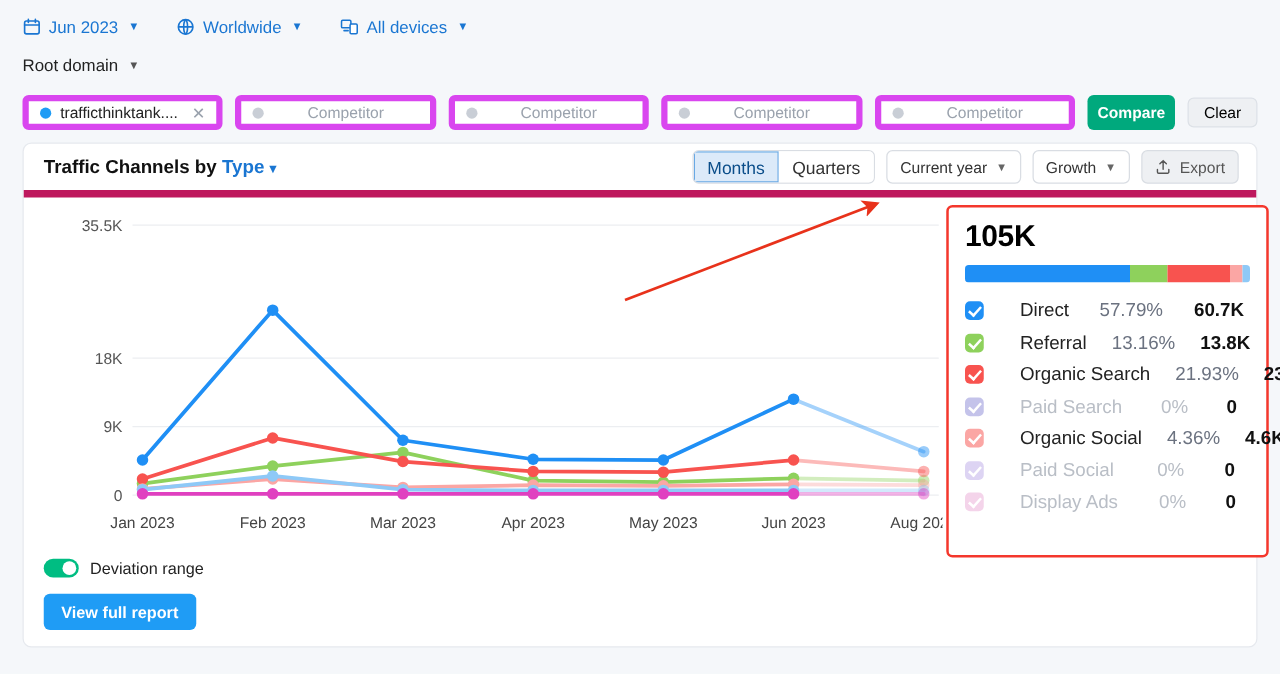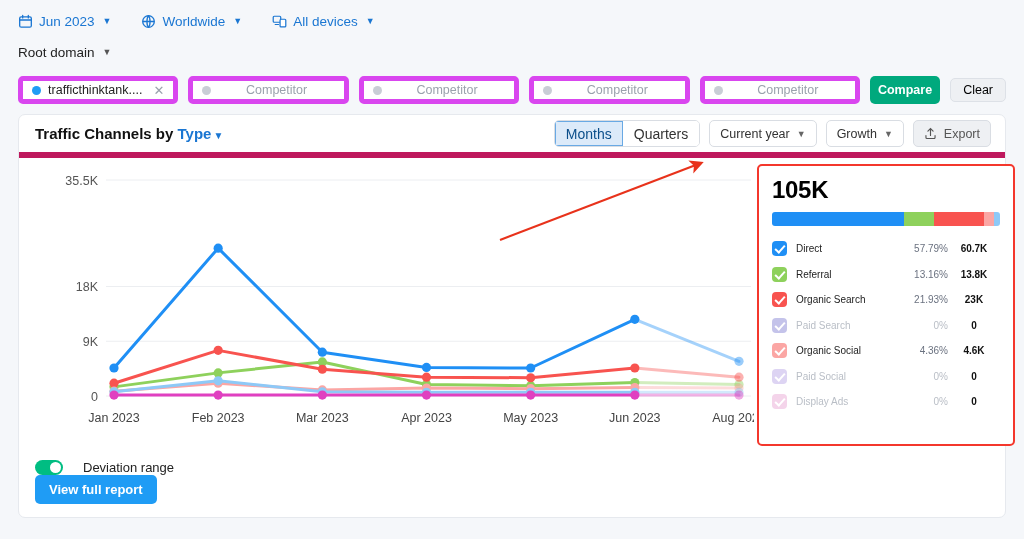--- a/index.html
+++ b/index.html
@@ -88,38 +88,38 @@
 
   
   .legend {
     position: absolute; left: 738px; top: 6px; width: 258px; height: 282px;
     border: 2px solid #f4372c; border-radius: 5px; background: #fff;
     padding: 10px 13px 0 13px;
   }
   .legend-total { font-size: 24px; font-weight: 700; color: #000000; letter-spacing: -.3px; }
   .stack { display: flex; height: 14px; border-radius: 3px; overflow: hidden; margin: 8px 0 10px 0; }
   .stack span { display: block; height: 100%; }
-  .lrow { display: flex; align-items: center; height: 25.5px; font-size: 10px; }
+  .lrow { display: flex; align-items: center; height: 25.5px; font-size: 15px; gap: 20px; }
   .cb { width: 15px; height: 15px; border-radius: 4px; flex: 0 0 auto;
         position: relative; margin-right: 9px; }
   .cb::after {
     content: ""; position: absolute; left: 4.5px; top: 2px;
     width: 4px; height: 8px; border: solid #fff; border-width: 0 2px 2px 0;
     transform: rotate(42deg);
   }
   .lname { flex: 1 1 auto; color: #222; white-space: nowrap; }
   .lrow.off .lname { color: #b9bec6; }
   .lpct { width: 58px; text-align: right; color: #6b7280; }
   .lrow.off .lpct { color: #b9bec6; }
   .lval { width: 52px; text-align: center; font-weight: 700; color: #111; }
   .lrow.off .lval { color: #111; }
 
   
   .foot { position: absolute; left: 16px; bottom: 14px; }
-  .toggle-row { display: flex; align-items: center; gap: 20px; }
+  .toggle-row { display: flex; align-items: center; gap: 9px; margin-bottom: 13px; }
   .toggle { width: 28px; height: 15px; border-radius: 8px; background: #00bd82;
             position: relative; cursor: pointer; flex: 0 0 auto; }
   .toggle::after { content: ""; position: absolute; right: 2px; top: 2px;
                    width: 11px; height: 11px; border-radius: 50%; background: #fff; }
   .toggle-lbl { font-size: 13px; color: #222; }
   .btn-report {
     height: 29px; padding: 0 14px; border: none; border-radius: 5px;
     background: #1f9cf5; color: #fff; font-size: 13px; font-weight: 700;
     cursor: pointer; font-family: inherit;
   }

